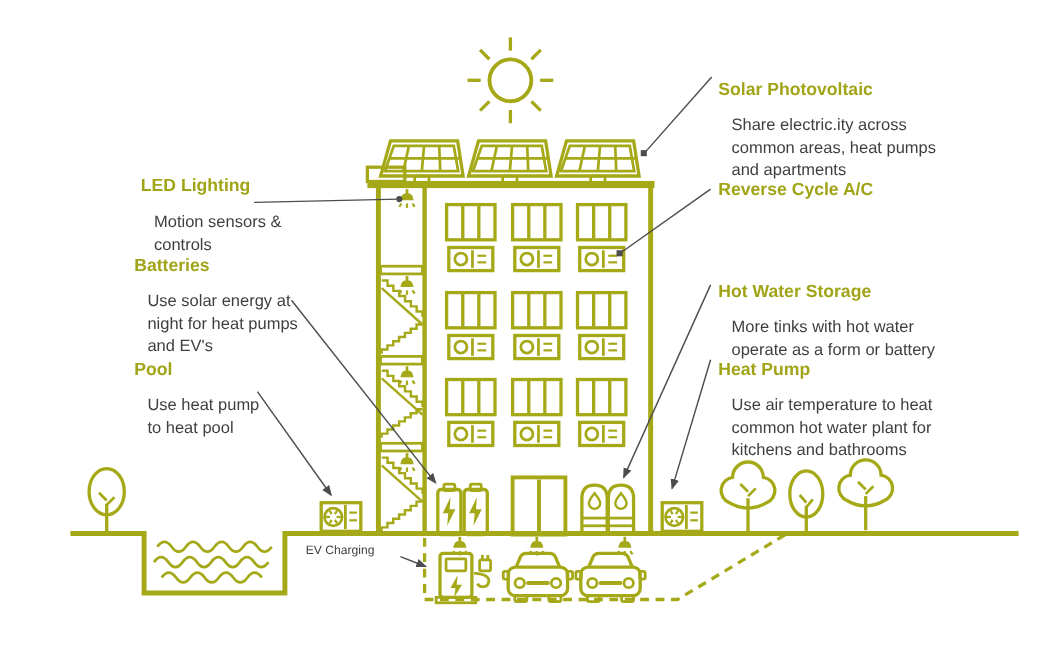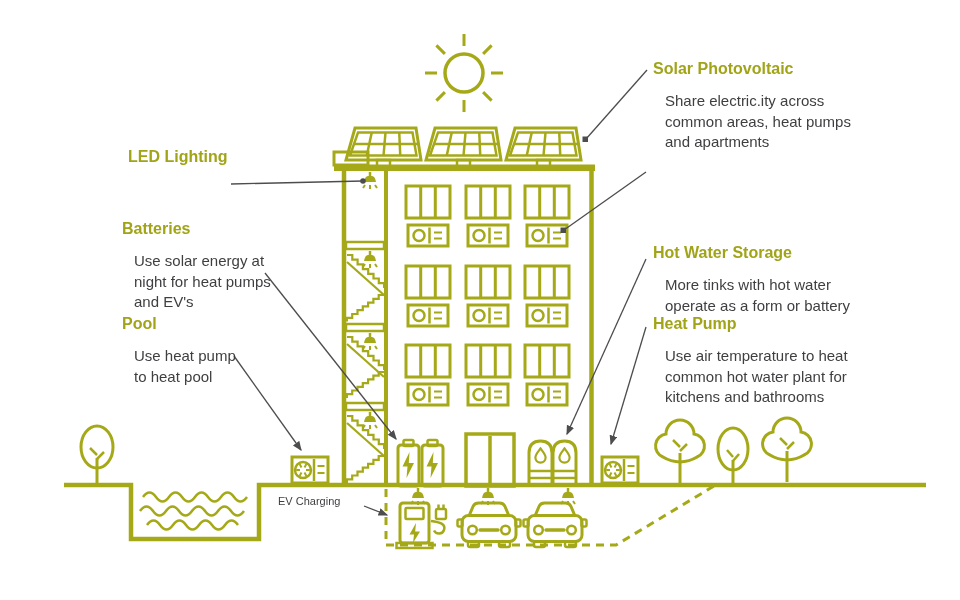--- a/index.html
+++ b/index.html
@@ -13,21 +13,21 @@
   .k3 {stroke:#a5a918;stroke-width:3;  fill:none;stroke-miterlimit:10;}
   .k35{stroke:#a5a918;stroke-width:3.5;fill:none;stroke-miterlimit:10;}
   .k4 {stroke:#a5a918;stroke-width:4;  fill:none;stroke-miterlimit:10;}
   .k45{stroke:#a5a918;stroke-width:4.5;fill:none;stroke-miterlimit:10;}
   .k35r{stroke:#a5a918;stroke-width:3.5;fill:none;stroke-linecap:round;}
   .fill{fill:#a5a918;stroke:none;}
   .ld{stroke:#4d4d4d;stroke-width:1.3;fill:none;}
   .lddot{fill:#4d4d4d;stroke:none;}
   
   .callout{position:absolute;width:230px;}
-  .callout h3{margin:0 0 4px 0;font-size:16px;line-height:20px;font-weight:700;color:#a0a416;}
+  .callout h3{margin:13px 0 4px 0;font-size:16px;line-height:20px;font-weight:700;color:#a0a416;}
   .callout p{margin:12px;font-size:15px;line-height:20.5px;color:#3f3f41;white-space:pre-line;}
   .ev-label{position:absolute;font-size:11px;color:#3f3f41;}
 </style>
 </head>
 <body>
 
 <div class="scene">
 
 <svg width="960" height="600" viewBox="0 0 960 600">
   <defs>
@@ -241,39 +241,42 @@
     <line x1="646" y1="172" x2="564" y2="230" class="ld"></line>
     <rect x="560.5" y="227.5" width="5.5" height="5.5" class="lddot"></rect>
     <line x1="646" y1="259" x2="567" y2="434" class="ld" marker-end="url(#arrw)"></line>
     <line x1="646" y1="327" x2="611" y2="444" class="ld" marker-end="url(#arrw)"></line>
     <line x1="364" y1="506" x2="387" y2="515" class="ld" marker-end="url(#arrw)"></line>
   </g>
 </svg>
 
 <div class="callout" style="left:128px;top:147px;width:180px">
   <h3>LED Lighting</h3>
+  <p>Motion sensors &amp;
+controls</p>
 </div>
 <div class="callout" style="left:122px;top:219px;width:180px">
   <h3>Batteries</h3>
   <p>Use solar energy at
 night for heat pumps
 and EV's</p>
 </div>
 <div class="callout" style="left:122px;top:314px;width:180px">
   <h3>Pool</h3>
   <p>Use heat pump
 to heat pool</p>
 </div>
 <div class="callout" style="left:653px;top:59px">
   <h3>Solar Photovoltaic</h3>
   <p>Share electric.ity across
 common areas, heat pumps
 and apartments</p>
 </div>
 <div class="callout" style="left:653px;top:150px">
+  <h3>Reverse Cycle A/C</h3>
 </div>
 <div class="callout" style="left:653px;top:314px">
   <h3>Heat Pump</h3>
   <p>Use air temperature to heat
 common hot water plant for
 kitchens and bathrooms</p>
 </div>
 <div class="callout" style="left:653px;top:243px">
   <h3>Hot Water Storage</h3>
   <p>More tinks with hot water

